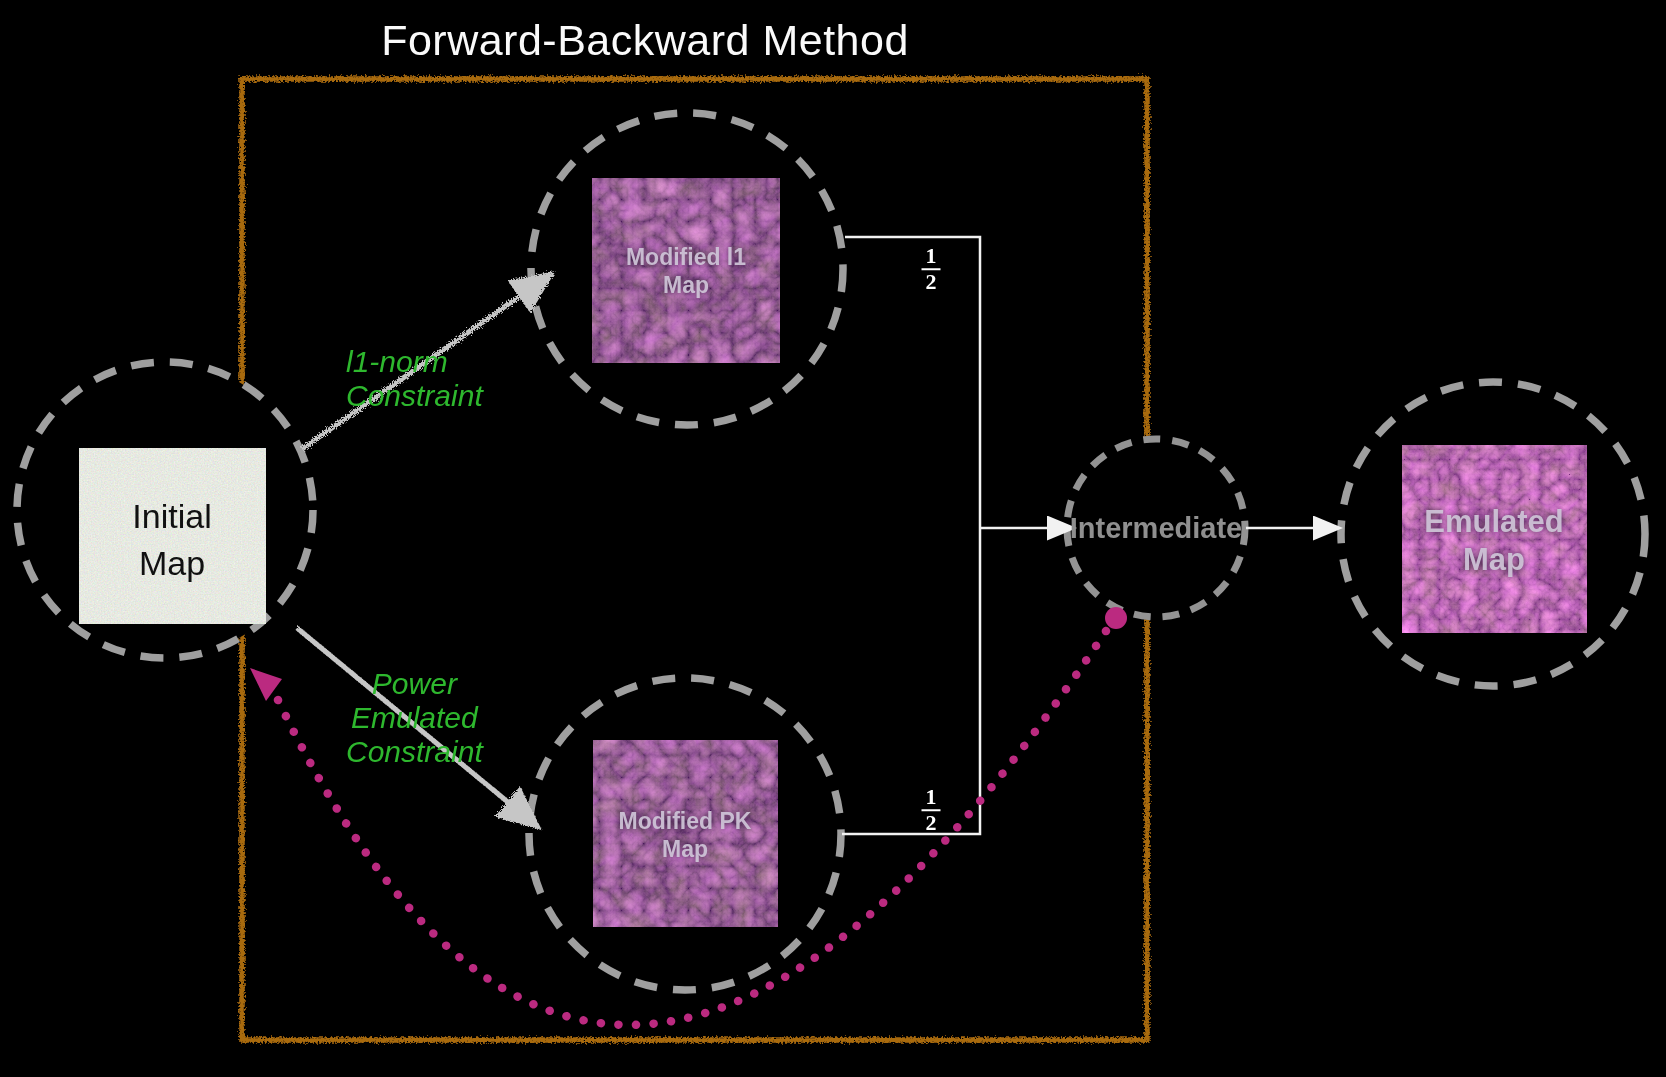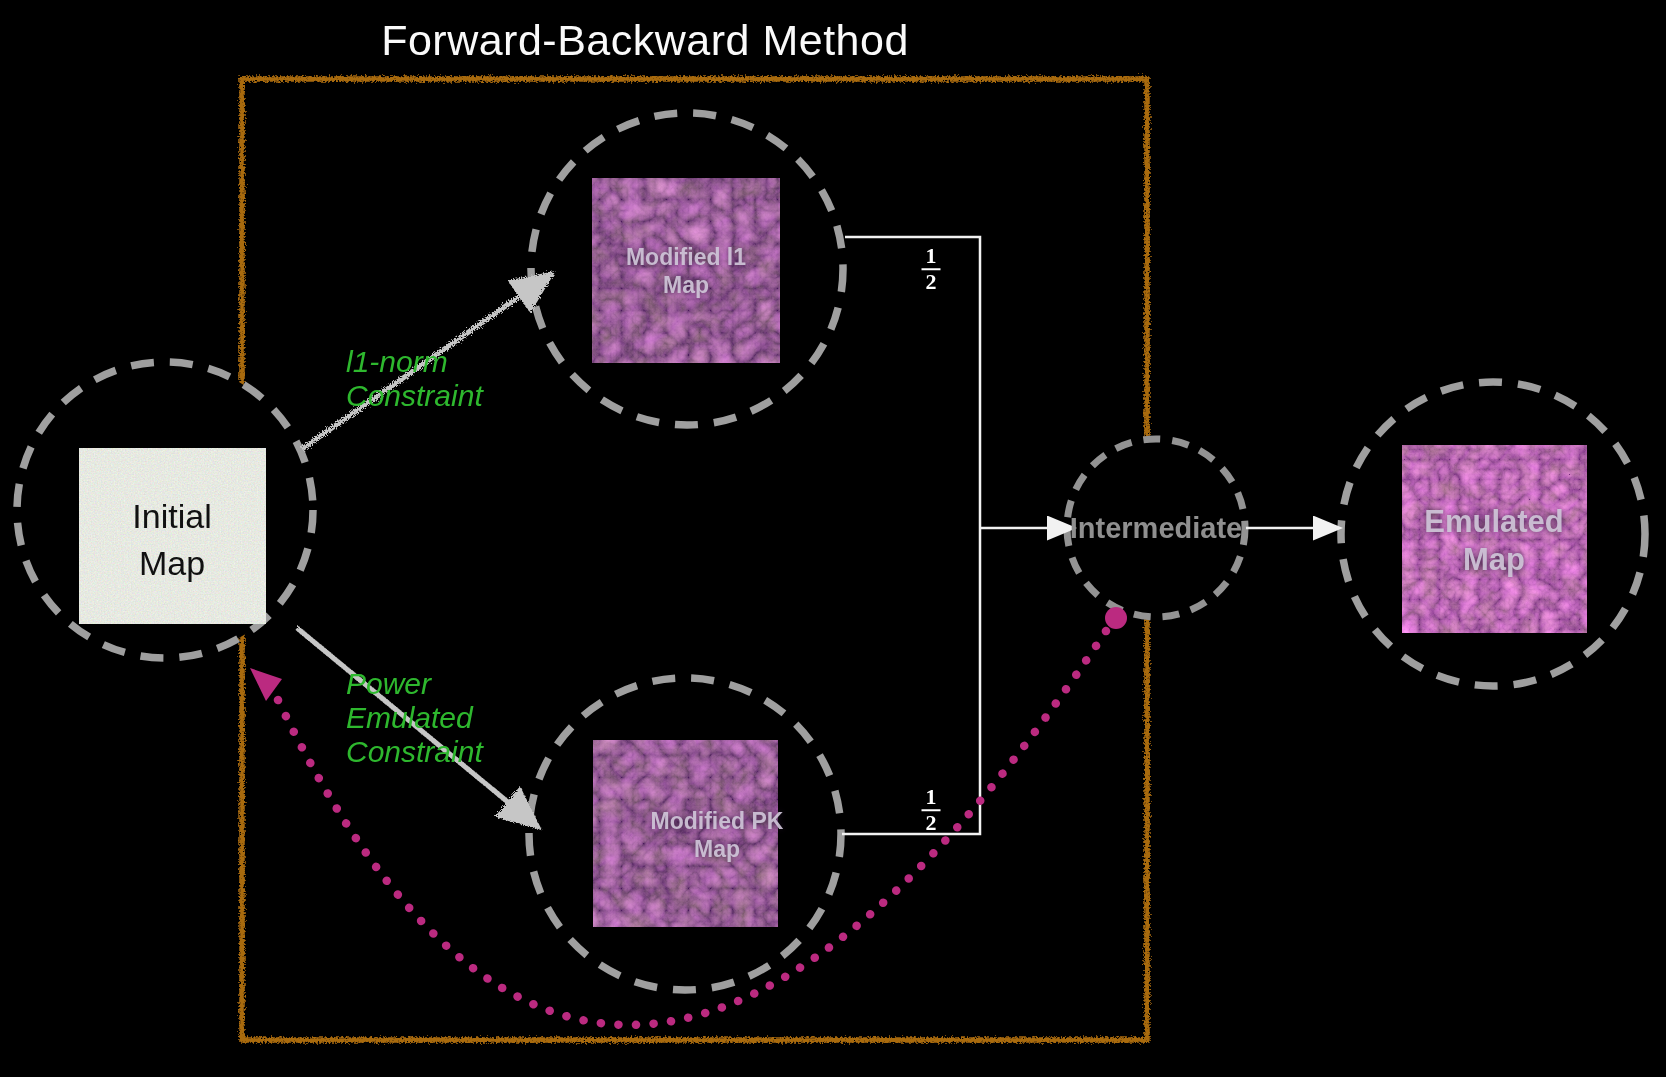--- a/index.html
+++ b/index.html
@@ -110,38 +110,38 @@
   <div class="txt initial-label" style="left:172px;top:540px;text-align:center;">
     <div>Initial</div>
     <div>Map</div>
   </div>
 
   <div class="txt map-label" style="left:686px;top:271px;">
     <div>Modified l1</div>
     <div>Map</div>
   </div>
 
-  <div class="txt map-label" style="left:685px;top:835px;margin-left:32px;">
+  <div class="txt map-label" style="left:685px;top:835px;">
     <div>Modified PK</div>
     <div>Map</div>
   </div>
 
   <div class="txt inter-label" style="left:1156px;top:528px;">Intermediate</div>
 
   <div class="txt map-label emu-label" style="left:1494px;top:541px;">
     <div>Emulated</div>
     <div>Map</div>
   </div>
 
   <div class="green-label" style="position:absolute;left:346px;top:345px;">
     <div>l1-norm</div>
     <div>Constraint</div>
   </div>
 
-  <div class="green-label" style="position:absolute;left:346px;top:667px;">
+  <div class="green-label" style="position:absolute;left:346px;top:667px;text-align:center;">
     <div>Power</div>
     <div>Emulated</div>
     <div>Constraint</div>
   </div>
 
   <div class="txt fraction" style="left:931px;top:269px;">
     <span class="num">1</span>
     <span class="den">2</span>
   </div>
 

